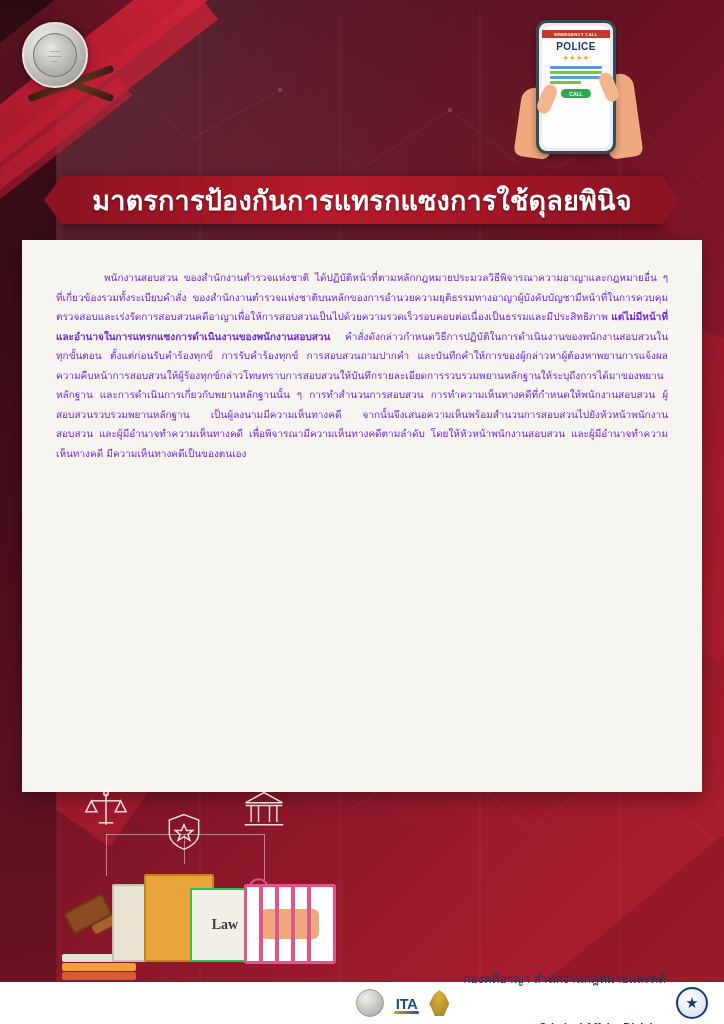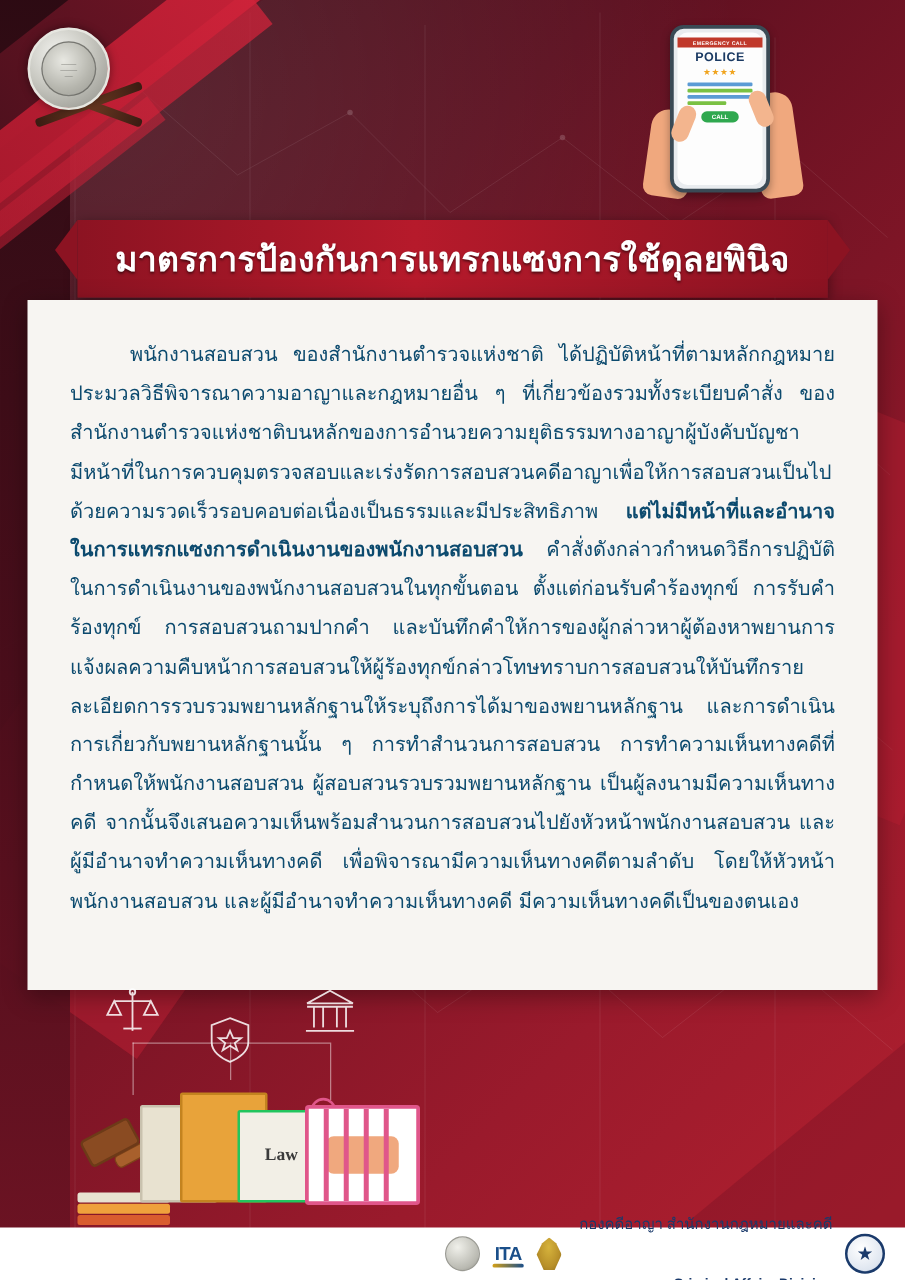--- a/index.html
+++ b/index.html
@@ -202,21 +202,21 @@
     background: #f3b58e;
     border-radius: 8px;
   }
   .thumb.l { left: 22px; top: 70px; transform: rotate(22deg); }
   .thumb.r { right: 22px; top: 58px; transform: rotate(-22deg); }
 
   
   .title-bar {
     position: absolute;
     left: 62px; top: 176px;
-    width: 600px; height: 62px;
+    width: 600px; height: 48px;
     background: linear-gradient(90deg, #8c1322 0%, #b61a2b 45%, #8c1322 100%);
     box-shadow: 0 3px 10px rgba(0,0,0,0.45);
     display: flex;
     align-items: center;
     justify-content: center;
   }
   .title-bar::before,
   .title-bar::after {
     content: "";
     position: absolute;
@@ -251,22 +251,22 @@
     left: 22px; top: 240px;
     width: 680px;
     height: 552px;
     background: #f7f5f2;
     box-shadow: 0 5px 18px rgba(0,0,0,0.35);
     padding: 28px 34px 22px 34px;
     box-sizing: border-box;
   }
   .body-text {
     margin: 0;
-    color: #0c4a6e;
-    font-size: 16px;
+    color: #6d28d9;
+    font-size: 10px;
     line-height: 1.95;
     text-align: justify;
     text-justify: inter-word;
     font-family: "DejaVu Sans", "Liberation Sans", sans-serif;
   }
   .body-text .indent { display: inline-block; width: 48px; }
   .body-text .em {
     font-weight: bold;
   }
 

